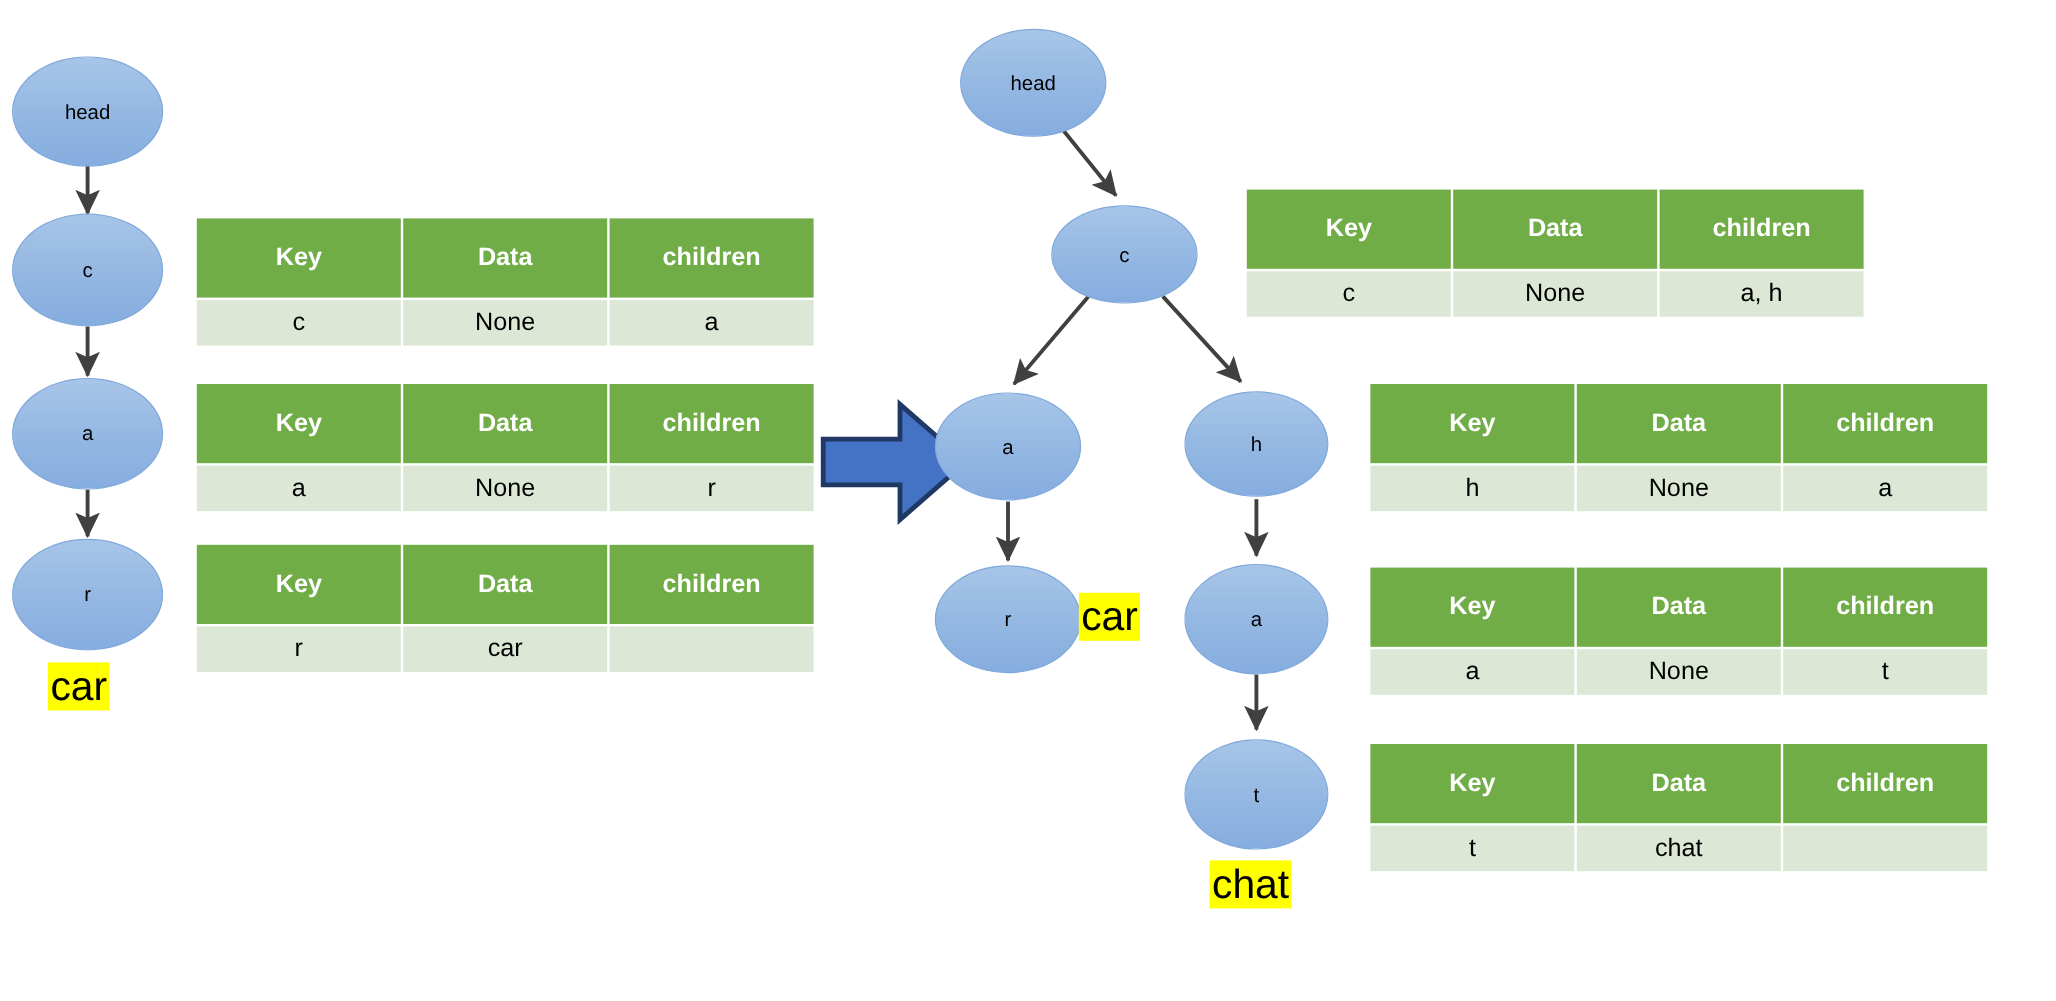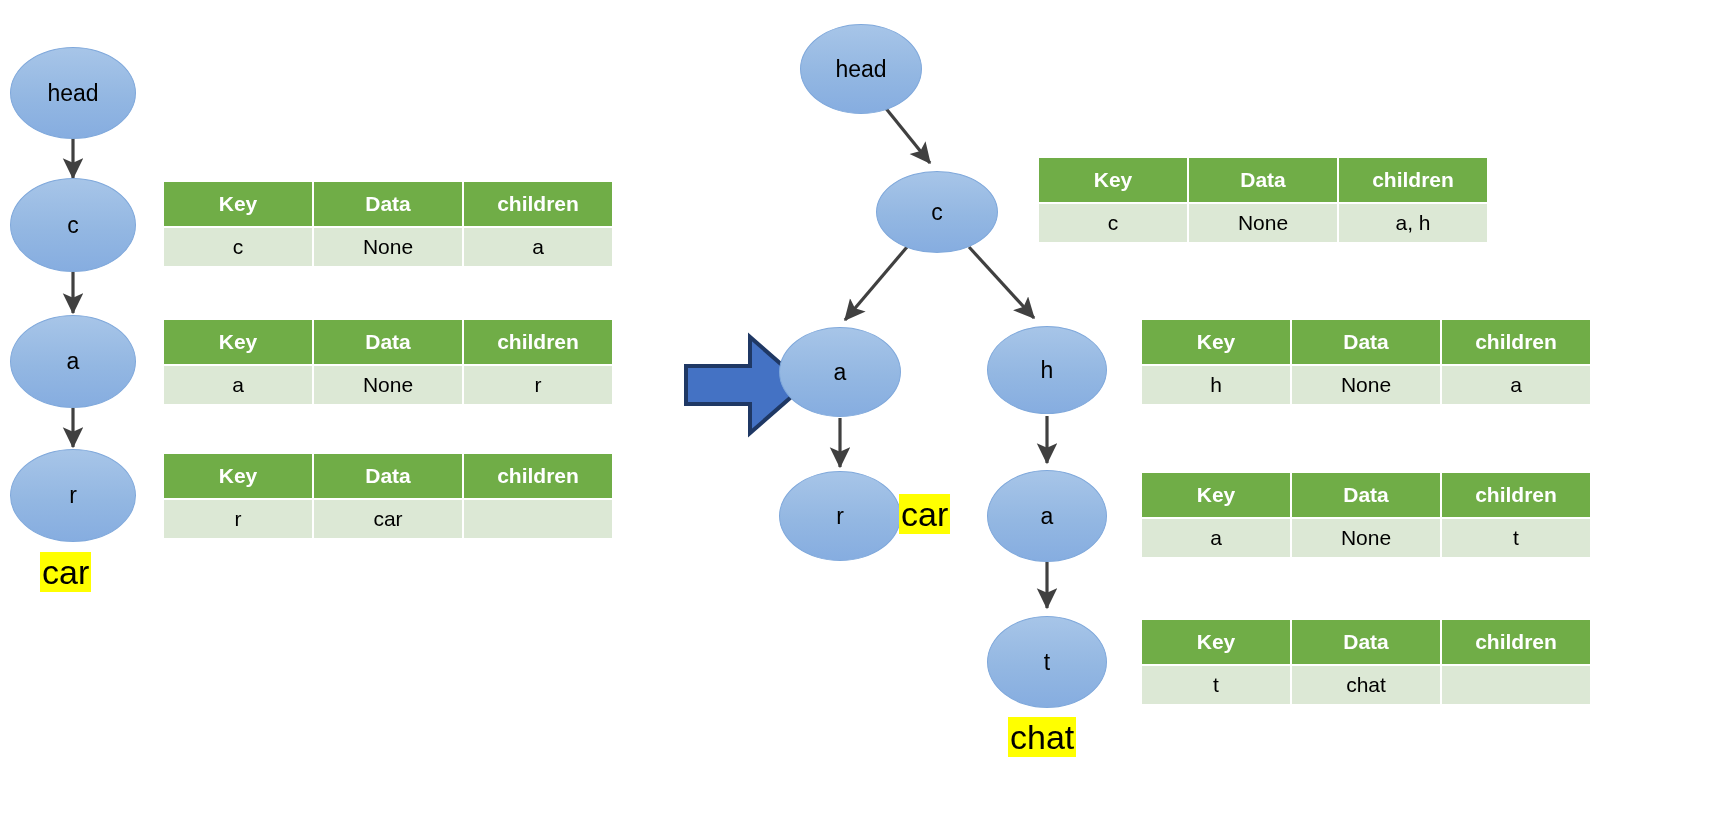--- a/index.html
+++ b/index.html
@@ -32,21 +32,21 @@
     border-radius: 50%;
     background: linear-gradient(180deg, #a7c5e8 0%, #93b7e2 55%, #86ade0 100%);
     border: 1px solid #7fa8db;
     display: flex;
     align-items: center;
     justify-content: center;
     color: #000000;
     box-sizing: border-box;
   }
   .node-label {
-    font-size: 23px;
+    font-size: 17px;
     line-height: 1;
     color: #000;
     font-family: "Liberation Sans", sans-serif;
   }
   
   .hl {
     position: absolute;
     background: #ffff00;
     color: #000000;
     font-size: 34px;
@@ -63,21 +63,21 @@
     table-layout: fixed;
     font-family: "Liberation Sans", sans-serif;
   }
   .tbl th {
     background: #70ad47;
     color: #ffffff;
     font-size: 21px;
     font-weight: bold;
     height: 36px;
     text-align: center;
-    padding: 4px;
+    padding: 15px;
   }
   .tbl td {
     background: #dce8d5;
     color: #000000;
     font-size: 21px;
     font-weight: normal;
     height: 38px;
     text-align: center;
     padding: 0;
   }

